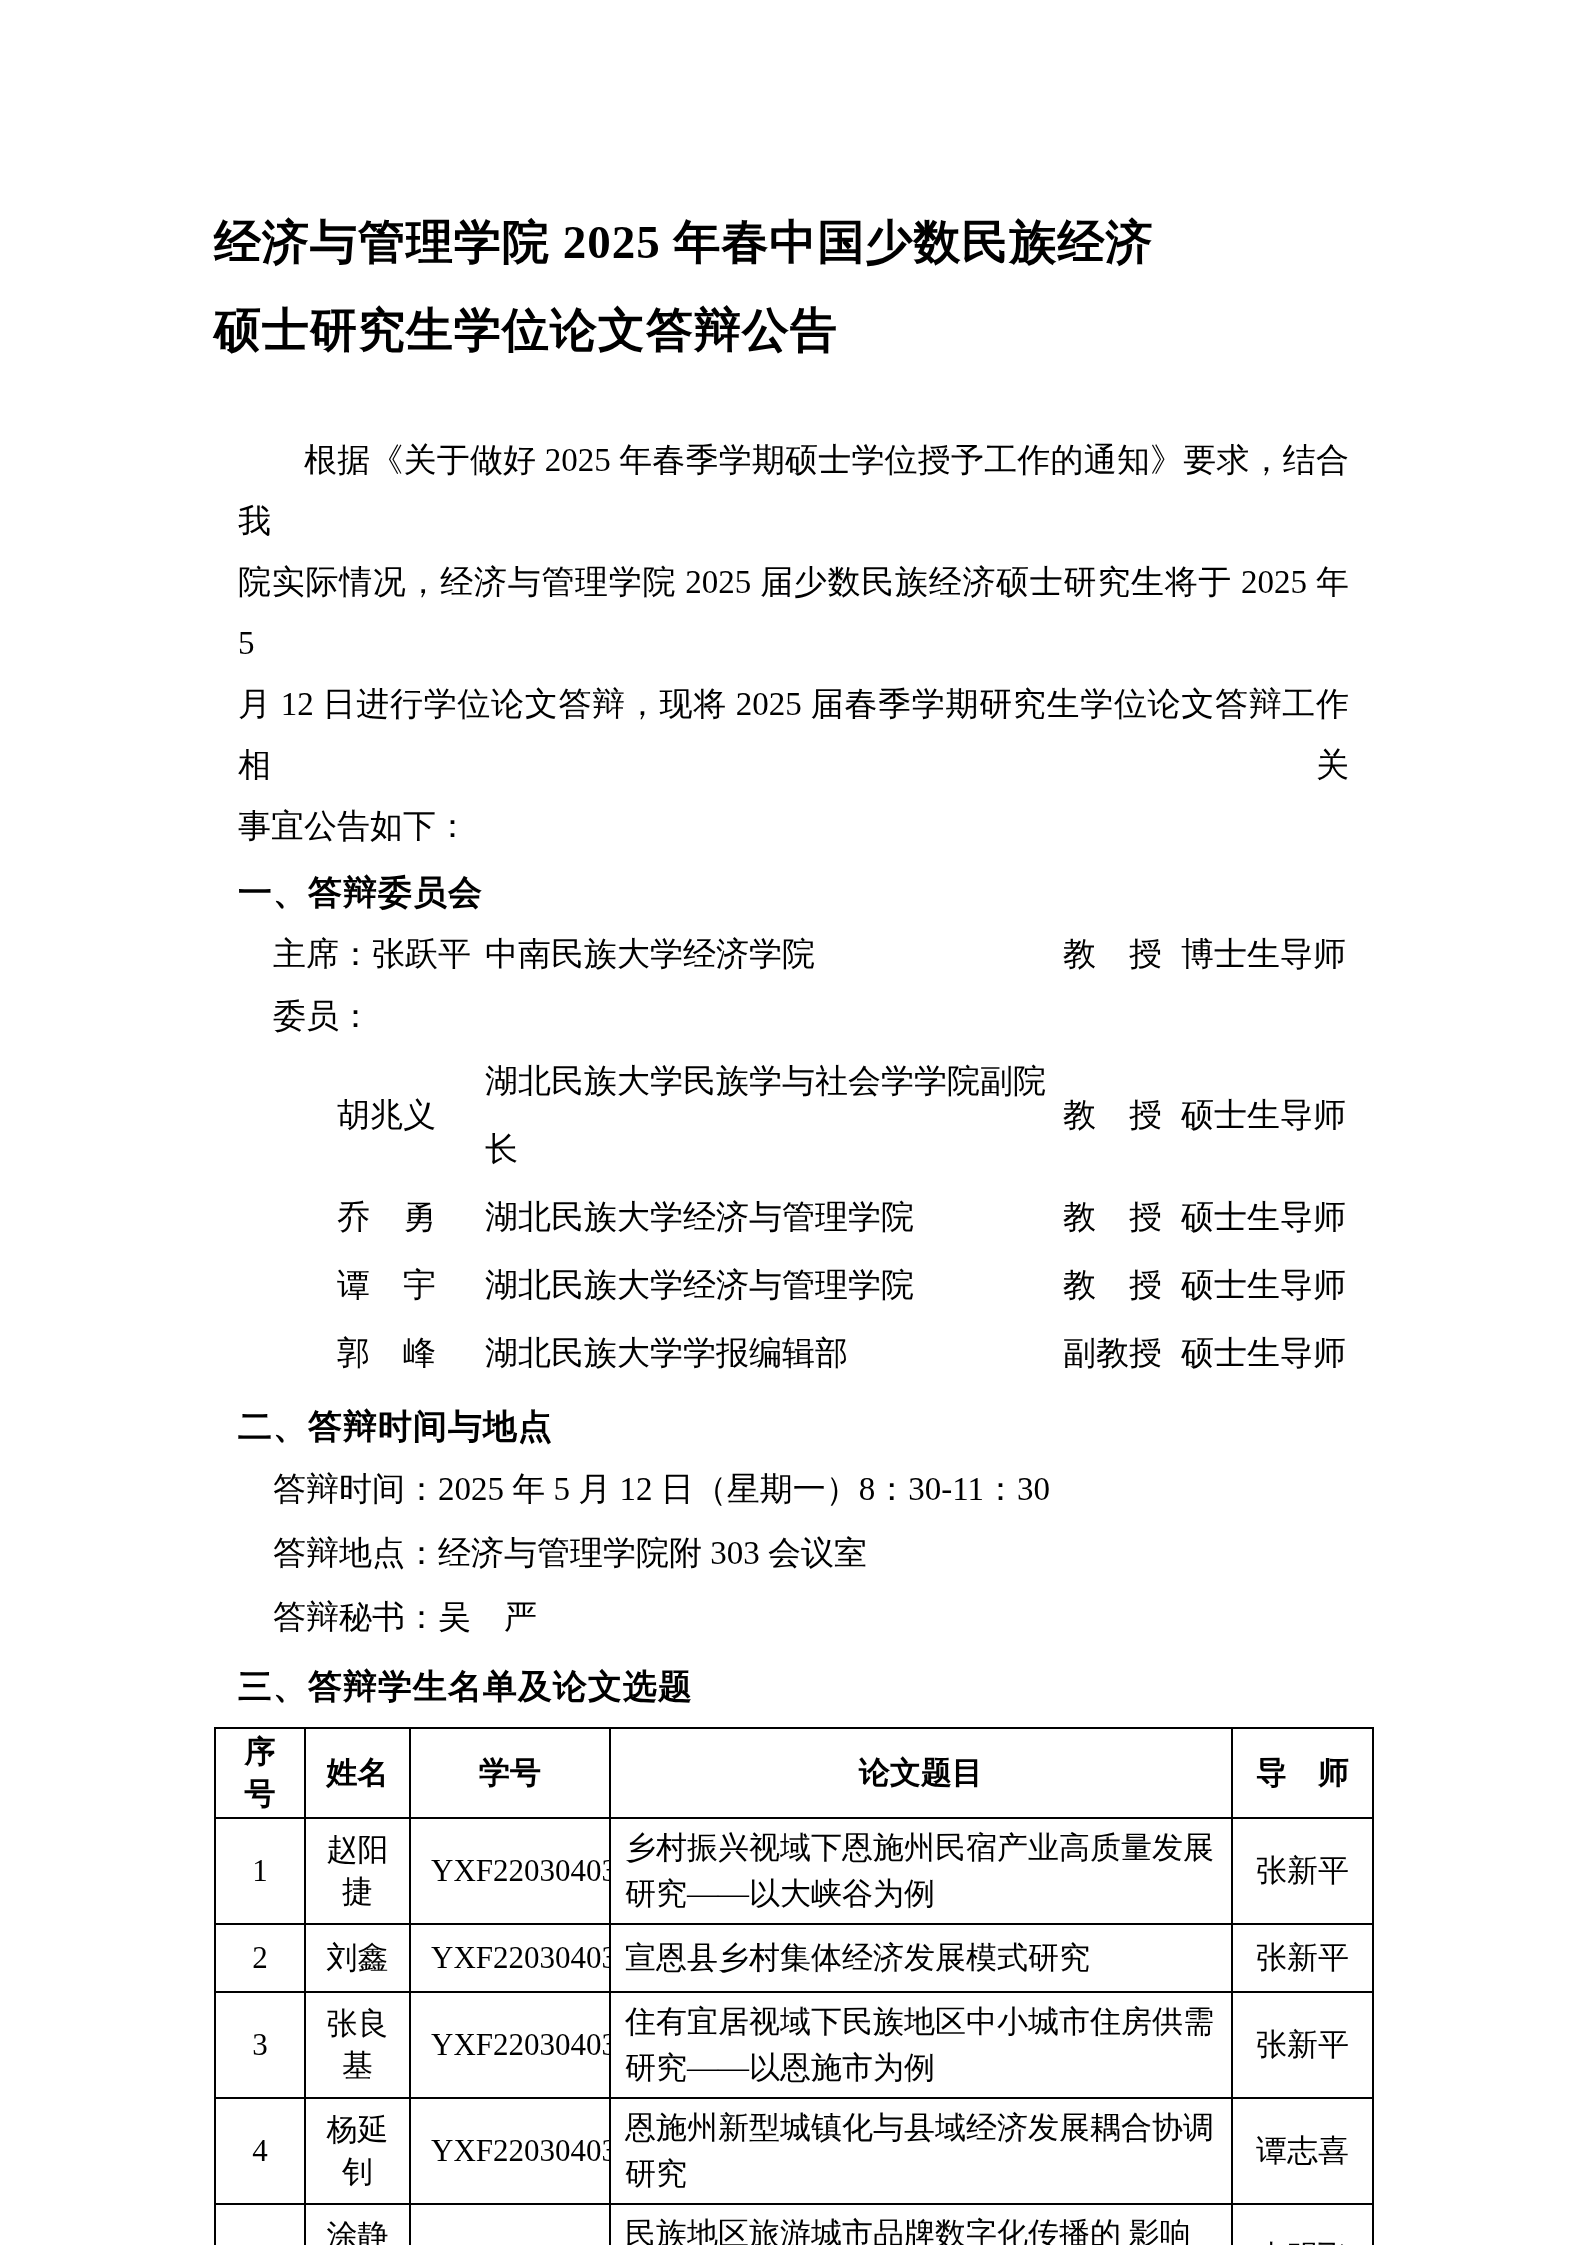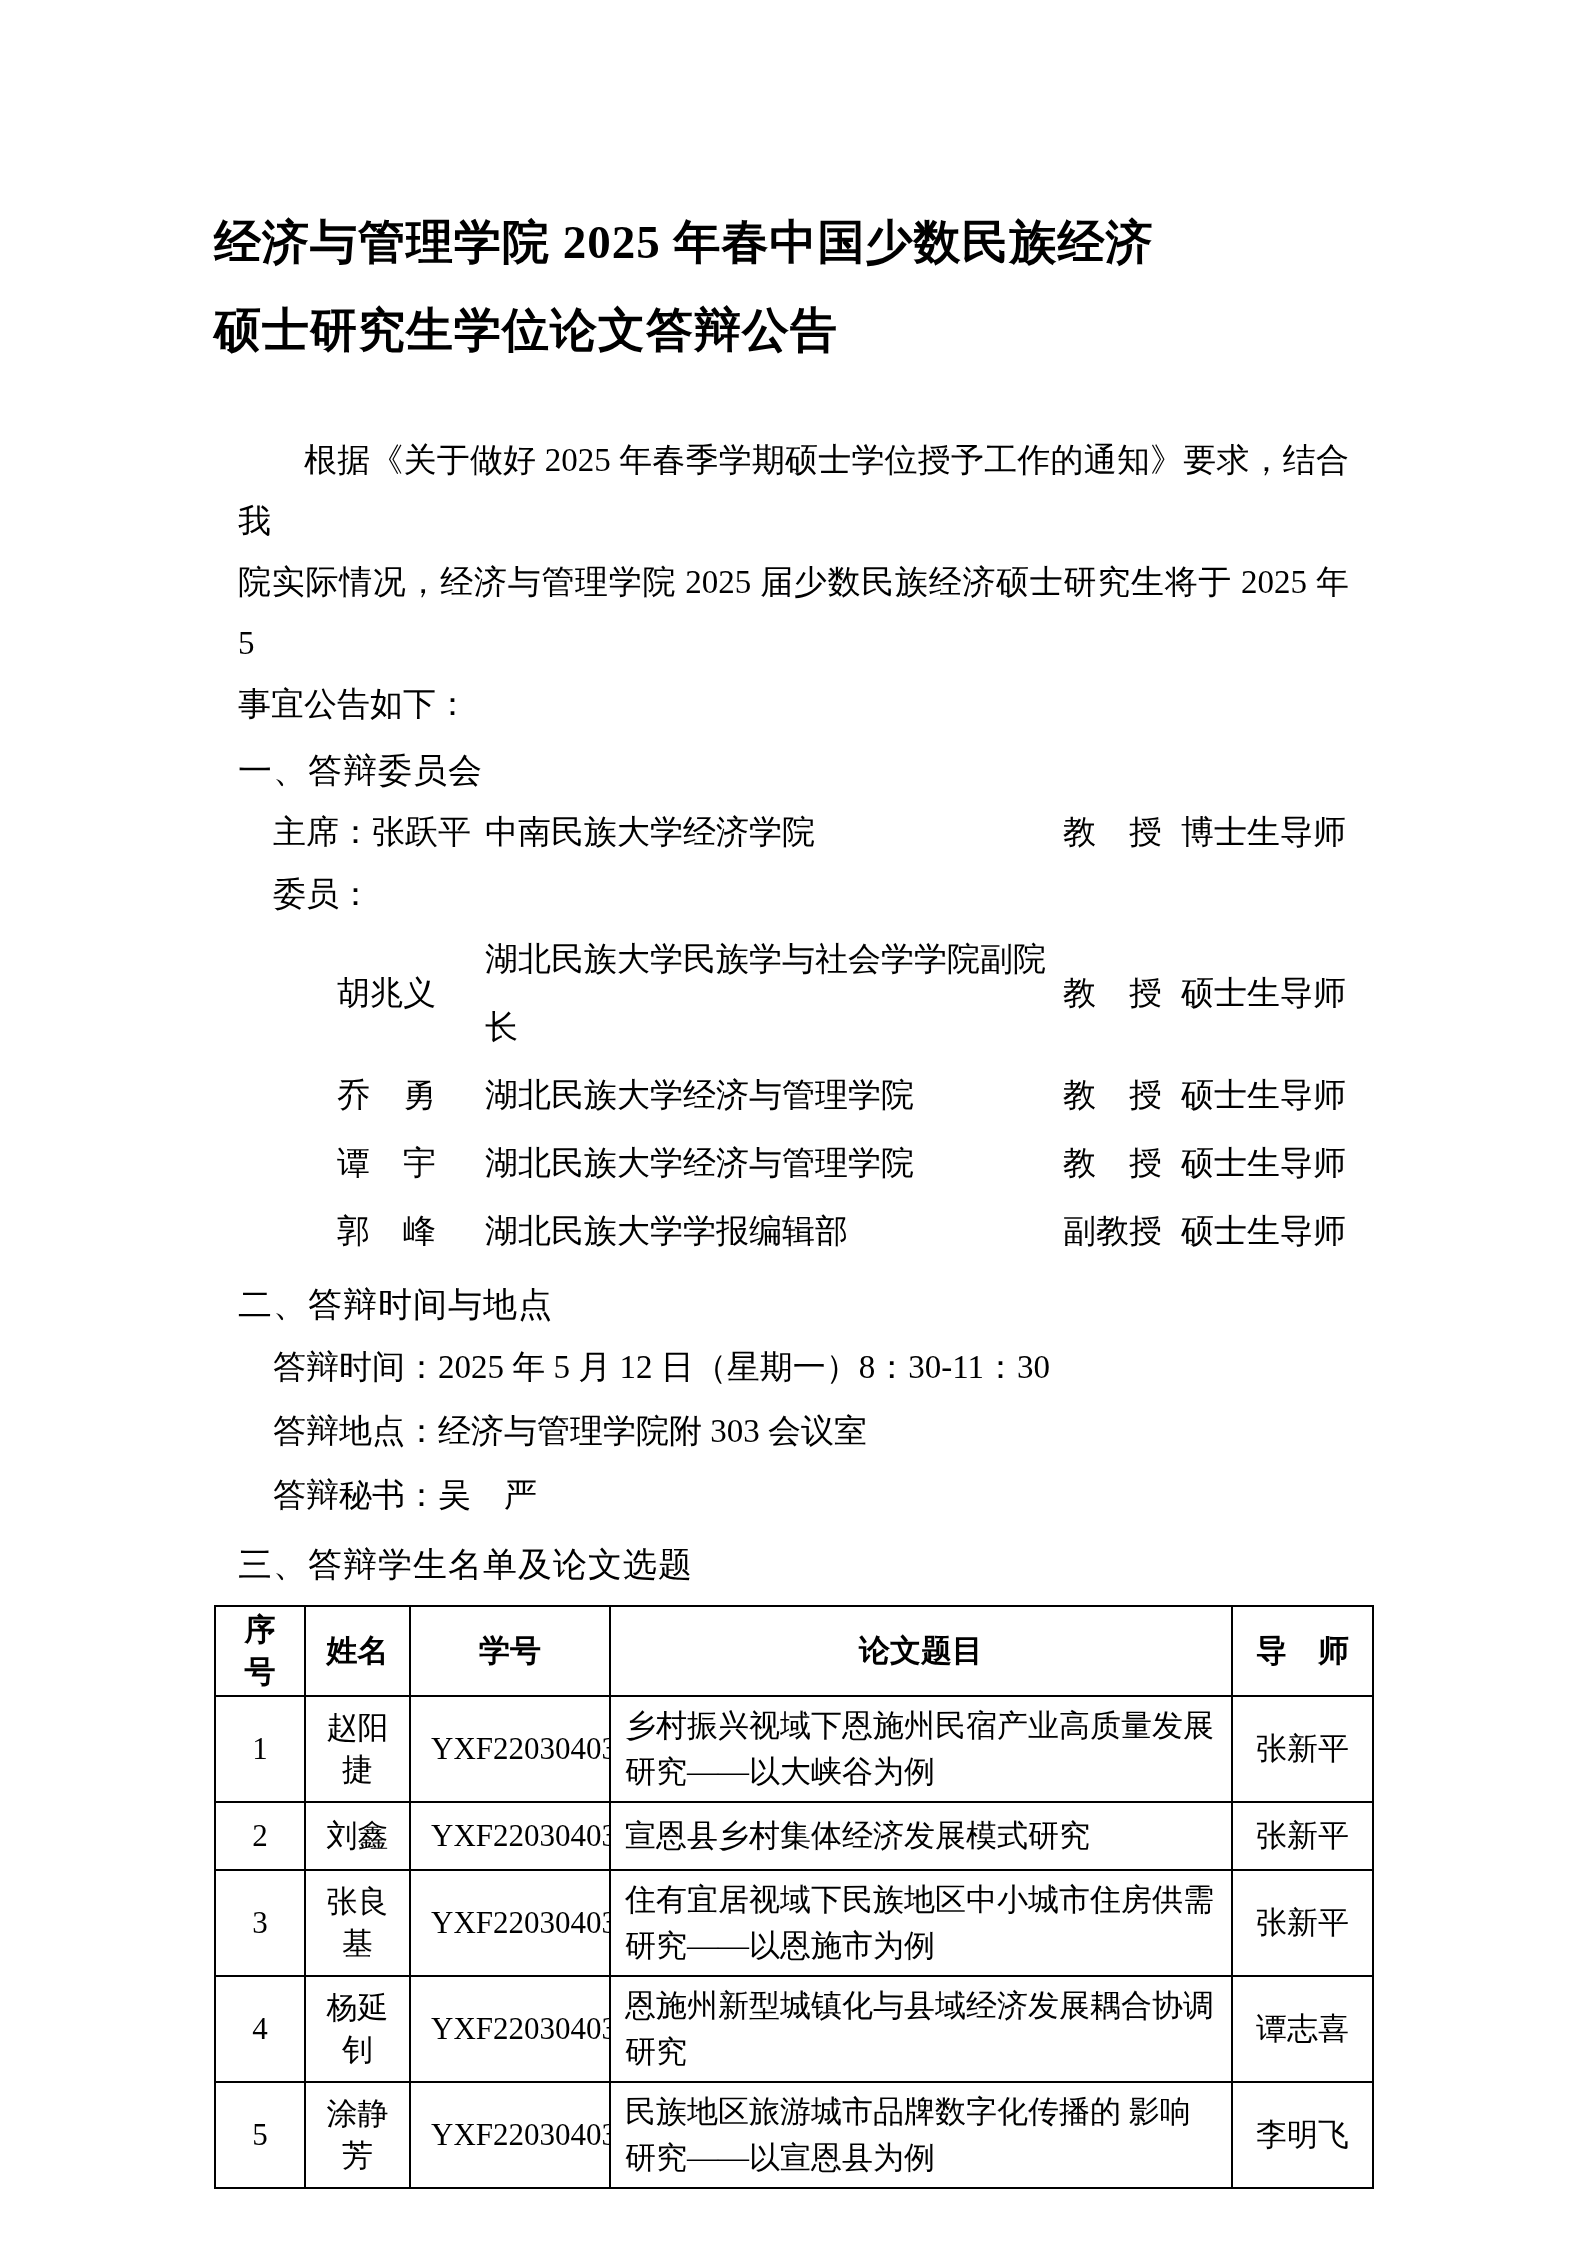--- a/index.html
+++ b/index.html
@@ -31,21 +31,21 @@
     margin: 56px 24px 0 24px;
     line-height: 61px;
   }
   .intro .line { text-align: justify; text-align-last: justify; }
   .intro .line.first { text-indent: 66px; }
   .intro .line.last { text-align: right; text-align-last: left; }
   
   .sec-heading {
     margin: 0 24px;
     font-family: "Liberation Sans", "DejaVu Sans", sans-serif;
-    font-weight: normal;
+    font-weight: bold;
     font-size: 34px;
     line-height: 62px;
     letter-spacing: 1px;
   }
   .sec-heading.h1 { margin-top: 4px; }
   .sec-heading.h2 { margin-top: 8px; }
   .sec-heading.h3 { margin-top: 6px; }
   
   .committee-line { margin: 0 24px; line-height: 62px; }
   .chair-row, .member-row { display: flex; align-items: center; }
@@ -99,20 +99,21 @@
 <div class="page">
 
   <h1 class="doc-title">
     <div>经济与管理学院 2025 年春中国少数民族经济</div>
     <div>硕士研究生学位论文答辩公告</div>
   </h1>
 
   <div class="intro">
     <div class="line first">根据《关于做好 2025 年春季学期硕士学位授予工作的通知》要求，结合我</div>
     <div class="line">院实际情况，经济与管理学院 2025 届少数民族经济硕士研究生将于 2025 年 5</div>
+    <div class="line">月 12 日进行学位论文答辩，现将 2025 届春季学期研究生学位论文答辩工作相关</div>
     <div class="line last">事宜公告如下：</div>
   </div>
 
   <div class="sec-heading h1">一、答辩委员会</div>
 
   <div class="chair-row">
     <span class="who"><span>主席：</span><span>张跃平</span></span>
     <span class="aff">中南民族大学经济学院</span>
     <span class="ttl">教　授</span>
     <span class="qual">博士生导师</span>

